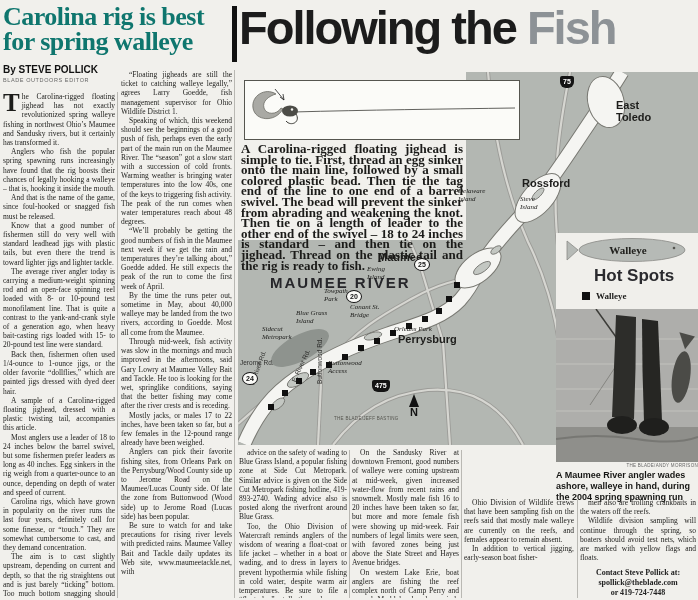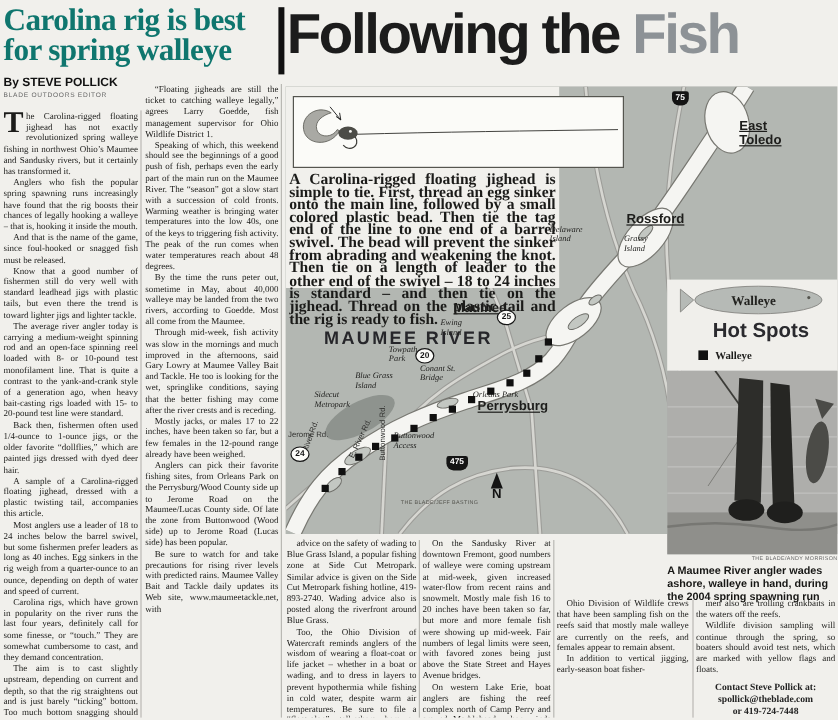--- a/index.html
+++ b/index.html
@@ -33,21 +33,21 @@
   .mainhead{left:239px;top:0px;width:459px;height:62px;font-family:"Liberation Sans",sans-serif;
             font-weight:bold;font-size:47px;letter-spacing:-2px;white-space:nowrap;color:#1c1c1c;}
   .mainhead .gray{color:#8d9296;}
   .divbar{left:232px;top:6px;width:5px;height:56px;background:#111;}
 
   
   #map{left:238px;top:72px;width:460px;height:373px;background:#b3b7b2;overflow:hidden;}
   #map svg{position:absolute;left:0;top:0;}
   .mlabel{position:absolute;white-space:pre-line;color:#1d1d1b;}
   .lbl-river{font-family:"Liberation Sans",sans-serif;font-weight:bold;font-size:15px;letter-spacing:2px;color:#26262a;}
-  .lbl-city{font-family:"Liberation Sans",sans-serif;font-weight:bold;font-size:11px;line-height:1.05;text-decoration:underline;}
+  .lbl-city{font-family:"Liberation Sans",sans-serif;font-weight:bold;font-size:11px;line-height:1.05;}
   .lbl-it{font-style:italic;font-size:7px;line-height:1.1;}
   .lbl-rd{font-family:"Liberation Sans",sans-serif;font-size:6.5px;color:#30302e;transform-origin:left top;}
   .lbl-credit{font-family:"Liberation Sans",sans-serif;font-size:4.5px;letter-spacing:0.3px;color:#55554f;}
   .hotspot{position:absolute;width:6px;height:6px;background:#101010;}
   .shield{position:absolute;font-family:"Liberation Sans",sans-serif;font-weight:bold;text-align:center;}
   .sh-i{background:#141414;color:#fff;font-size:7px;line-height:9px;padding:1px 3px 2px;border-radius:2px 2px 6px 6px;}
   .sh-us{background:#fbfbf8;color:#141414;border:1px solid #141414;border-radius:50%;font-size:7px;width:14px;height:11px;line-height:11px;}
   .north{left:166px;top:322px;width:20px;text-align:center;}
   .north-tri{width:0;height:0;margin:0 auto;border-left:5px solid transparent;border-right:5px solid transparent;border-bottom:13px solid #131313;}
   .north-n{font-family:"Liberation Sans",sans-serif;font-weight:bold;font-size:11px;color:#131313;line-height:11px;}
@@ -85,20 +85,21 @@
     <p>The average river angler today is carrying a medium-weight spinning rod and an open-face spinning reel loaded with 8- or 10-pound test monofilament line. That is quite a contrast to the yank-and-crank style of a generation ago, when heavy bait-casting rigs loaded with 15- to 20-pound test line were standard.</p>
     <p>Back then, fishermen often used 1/4-ounce to 1-ounce jigs, or the older favorite “dollflies,” which are painted jigs dressed with dyed deer hair.</p>
     <p>A sample of a Carolina-rigged floating jighead, dressed with a plastic twisting tail, accompanies this article.</p>
     <p>Most anglers use a leader of 18 to 24 inches below the barrel swivel, but some fishermen prefer leaders as long as 40 inches. Egg sinkers in the rig weigh from a quarter-ounce to an ounce, depending on depth of water and speed of current.</p>
     <p>Carolina rigs, which have grown in popularity on the river runs the last four years, definitely call for some finesse, or “touch.” They are somewhat cumbersome to cast, and they demand concentration.</p>
     <p>The aim is to cast slightly upstream, depending on current and depth, so that the rig straightens out and is just barely “ticking” bottom. Too much bottom snagging should prompt a shift to lighter sinkers.</p>
   </div>
 <div id="col2" class="col">
     <p>“Floating jigheads are still the ticket to catching walleye legally,” agrees Larry Goedde, fish management supervisor for Ohio Wildlife District 1.</p>
     <p>Speaking of which, this weekend should see the beginnings of a good push of fish, perhaps even the early part of the main run on the Maumee River. The “season” got a slow start with a succession of cold fronts. Warming weather is bringing water temperatures into the low 40s, one of the keys to triggering fish activity. The peak of the run comes when water temperatures reach about 48 degrees.</p>
+    <p>“We’ll probably be getting the good numbers of fish in the Maumee next week if we get the rain and temperatures they’re talking about,” Goedde added. He still expects the peak of the run to come the first week of April.</p>
     <p>By the time the runs peter out, sometime in May, about 40,000 walleye may be landed from the two rivers, according to Goedde. Most all come from the Maumee.</p>
     <p>Through mid-week, fish activity was slow in the mornings and much improved in the afternoons, said Gary Lowry at Maumee Valley Bait and Tackle. He too is looking for the wet, springlike conditions, saying that the better fishing may come after the river crests and is receding.</p>
     <p>Mostly jacks, or males 17 to 22 inches, have been taken so far, but a few females in the 12-pound range already have been weighed.</p>
     <p>Anglers can pick their favorite fishing sites, from Orleans Park on the Perrysburg/Wood County side up to Jerome Road on the Maumee/Lucas County side. Of late the zone from Buttonwood (Wood side) up to Jerome Road (Lucas side) has been popular.</p>
     <p>Be sure to watch for and take precautions for rising river levels with predicted rains. Maumee Valley Bait and Tackle daily updates its Web site, www.maumeetackle.net, with</p>
   </div>
 
 <div class="vrule abs" style="left:117px;top:92px;height:506px;"></div>
 <div class="vrule abs" style="left:234px;top:70px;height:528px;"></div>
 <div class="vrule abs" style="left:349px;top:450px;height:148px;"></div>
@@ -183,21 +184,21 @@
 Island</div>
       <div class="mlabel lbl-it" style="left: 24px; top: 254px;">Sidecut
 Metropark</div>
       <div class="mlabel lbl-it" style="left: 86px; top: 216px;">Towpath
 Park</div>
       <div class="mlabel lbl-it" style="left: 112px; top: 232px;">Conant St.
 Bridge</div>
       <div class="mlabel lbl-it" style="left: 156px; top: 254px;">Orleans Park</div>
       <div class="mlabel lbl-it" style="left: 220px; top: 104px; margin-top: 12px;">Delaware
 Island</div>
-      <div class="mlabel lbl-it" style="left: 282px; top: 124px;">Grassy
+      <div class="mlabel lbl-it" style="left: 282px; top: 124px;">Steve
 Island</div>
       <div class="mlabel lbl-it" style="left: 90px; top: 288px;">Buttonwood
 Access</div>
       <div class="mlabel lbl-rd" style="left: 2px; top: 287px;">Jerome Rd.</div>
       <div class="mlabel lbl-rd" style="left: 10px; top: 312px; transform: rotate(-70deg);">W. River Rd.</div>
       <div class="mlabel lbl-rd" style="left: 52px; top: 308px; transform: rotate(-65deg);">E. River Rd.</div>
       <div class="mlabel lbl-rd" style="left: 78px; top: 312px; transform: rotate(-90deg);">Buttonwood Rd.</div>
       <div class="mlabel lbl-credit" style="left: 96px; top: 344px;">THE BLADE/JEFF BASTING</div>
       <div class="hotspot" style="left: 30px; top: 332px;"></div>
       <div class="hotspot" style="left: 44px; top: 318px;"></div>

